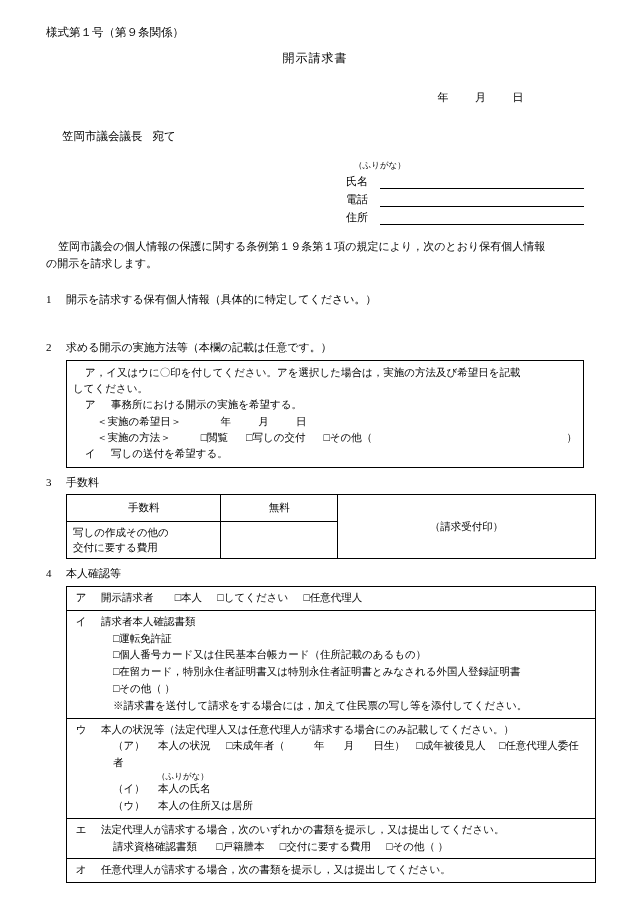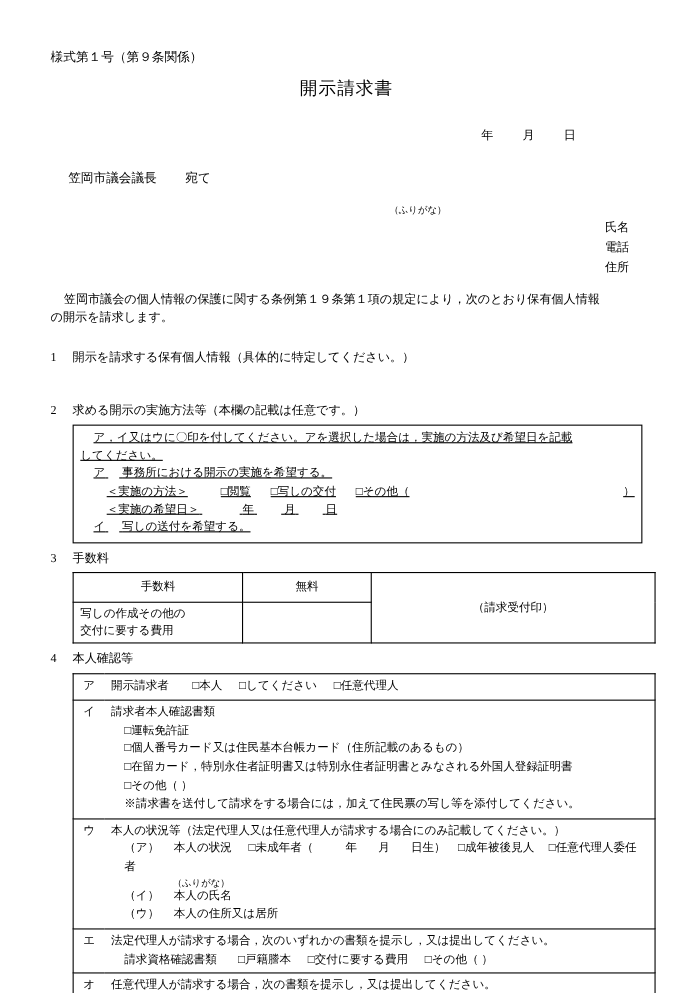--- a/index.html
+++ b/index.html
@@ -9,64 +9,63 @@
   }
   body {
     font-family: "Liberation Serif", "DejaVu Serif", serif;
     color: #000000;
   }
   .page {
     position: relative;
     width: 630px;
     height: 903px;
     box-sizing: border-box;
-    padding: 44px 46px 20px 46px;
+    padding: 24px 46px 20px 46px;
     background: #fff;
     font-size: 11px;
     line-height: 1.5;
   }
   .form-no {
     font-size: 11.5px;
     margin: 0 0 8px 0;
   }
   .doc-title {
     text-align: center;
-    font-size: 16px;
+    font-size: 12px;
     letter-spacing: 1px;
     margin: 0 0 2px 0;
   }
   .date-line {
     text-align: right;
     font-size: 11px;
     margin: 22px 60px 0 0;
     letter-spacing: 0.5px;
   }
   .date-line span { display: inline-block; }
   .date-y { margin-right: 26px; }
   .date-m { margin-right: 26px; }
   .addressee {
     margin: 22px 0 0 16px;
     font-size: 11.5px;
   }
-  .addressee .to { margin-left: 26px; font-family: Liberation Mono, monospace; }
+  .addressee .to { margin-left: 10px; font-family: Liberation Mono, monospace; }
 
   .applicant-block {
     margin: 14px 0 0 0;
     padding-left: 300px;
   }
   .furigana {
     font-size: 8.5px;
     margin-left: 8px;
   }
   .field-row {
     display: flex;
-    align-items: flex-end;
+    align-items: center;
     margin-top: 1px;
     height: 17px;
-    flex-direction: column;
   }
   .field-label {
     width: 34px;
     font-size: 11px;
     flex: none;
   }
   .field-line {
     flex: 1;
     border-bottom: 1px solid #000;
     height: 14px;
@@ -93,21 +92,20 @@
     flex: none;
   }
   .sec-title { flex: 1; }
 
   .box {
     border: 1px solid #000;
     margin: 4px 0 0 20px;
     padding: 4px 6px;
     font-size: 10.5px;
     line-height: 1.55;
-    text-decoration: underline;
   }
   .ind1 { padding-left: 12px; }
   .ind2 { padding-left: 24px; }
 
   .row-between {
     display: flex;
   }
   .grow { flex: 1; }
 
   table.fee {
@@ -210,40 +208,40 @@
       <div class="sec-num">2</div>
       <div class="sec-title">求める開示の実施方法等（本欄の記載は任意です。）</div>
     </div>
     <div class="box">
       <div class="ind1">ア，イ又はウに〇印を付してください。アを選択した場合は，実施の方法及び希望日を記載</div>
       <div>してください。</div>
       <div class="ind1">
         <span>ア</span>
         <span style="display:inline-block;width:10px;"></span>
         <span>事務所における開示の実施を希望する。</span>
+      </div>
+      <div class="ind2">
+        <span>＜実施の希望日＞</span>
+        <span style="display:inline-block;width:34px;"></span>
+        <span>年</span>
+        <span style="display:inline-block;width:22px;"></span>
+        <span>月</span>
+        <span style="display:inline-block;width:22px;"></span>
+        <span>日</span>
       </div>
       <div class="ind2 row-between">
         <span>＜実施の方法＞</span>
         <span style="display:inline-block;width:30px;"></span>
         <span>□閲覧</span>
         <span style="display:inline-block;width:18px;"></span>
         <span>□写しの交付</span>
         <span style="display:inline-block;width:18px;"></span>
         <span>□その他（</span>
         <span class="grow"></span>
         <span>）</span>
-      </div>
-      <div class="ind2">
-        <span>＜実施の希望日＞</span>
-        <span style="display:inline-block;width:34px;"></span>
-        <span>年</span>
-        <span style="display:inline-block;width:22px;"></span>
-        <span>月</span>
-        <span style="display:inline-block;width:22px;"></span>
-        <span>日</span>
       </div>
       <div class="ind1">
         <span>イ</span>
         <span style="display:inline-block;width:10px;"></span>
         <span>写しの送付を希望する。</span>
       </div>
     </div>
   </div>
 
   <div class="sec" style="margin-top:6px;">

